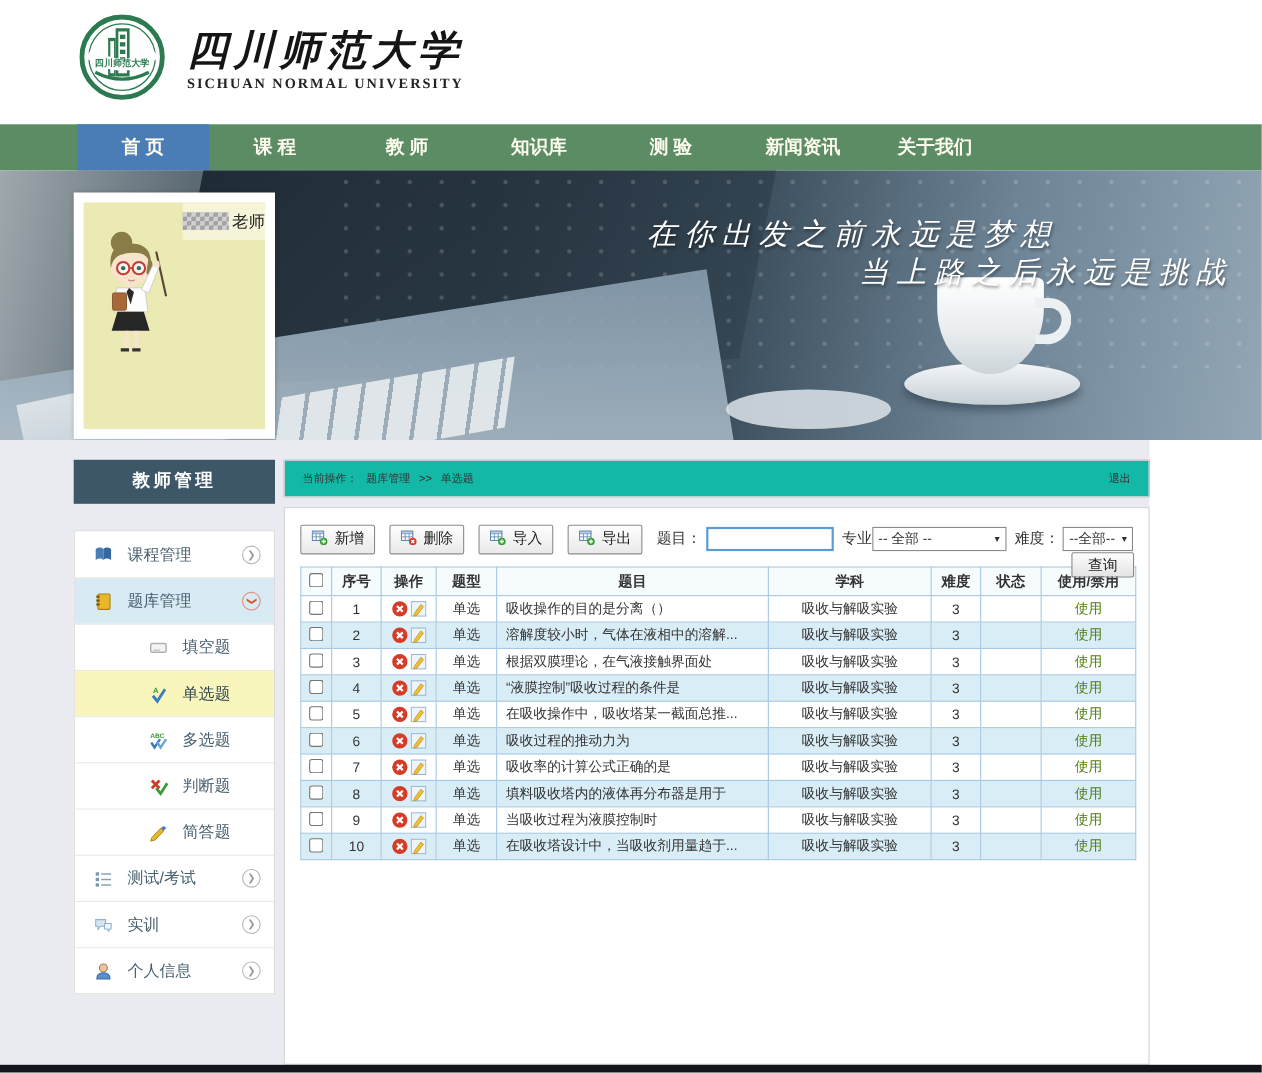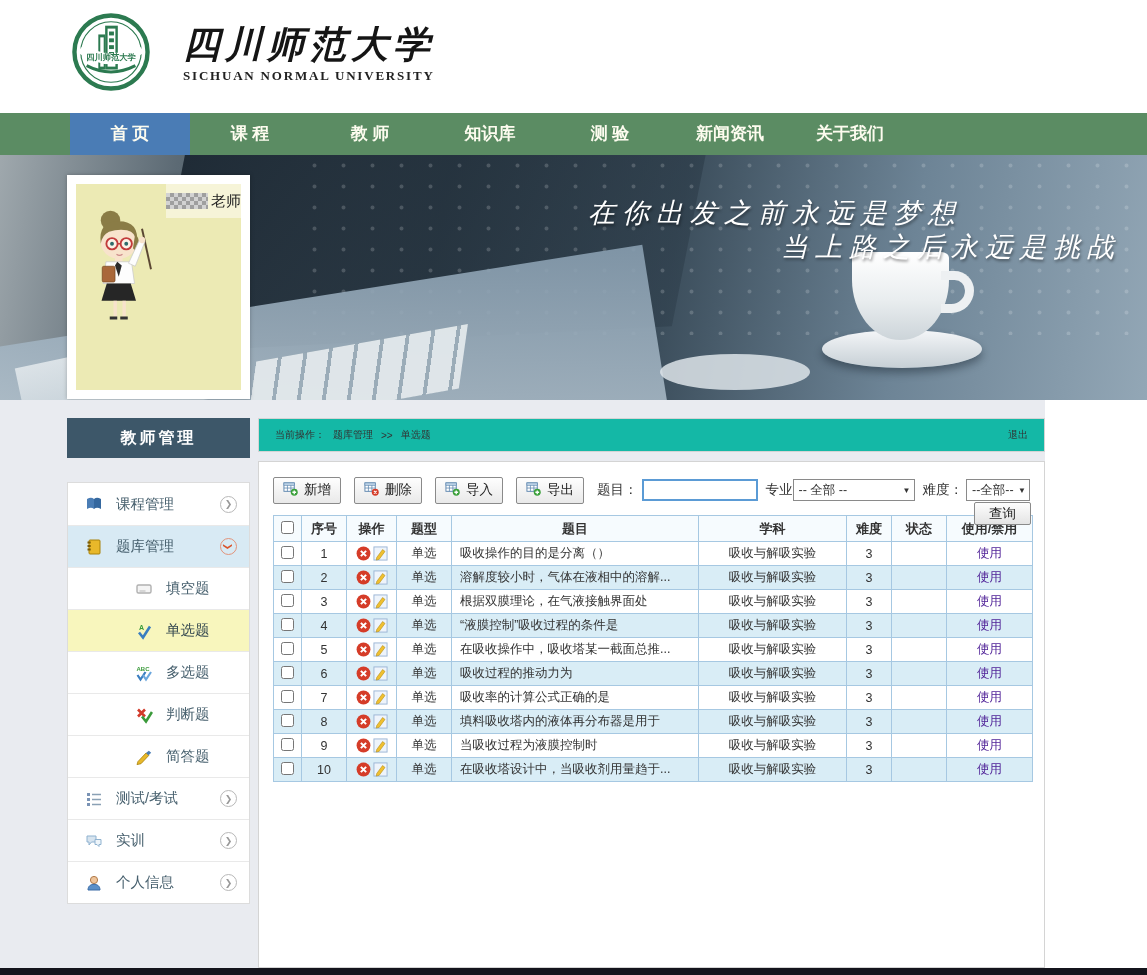--- a/index.html
+++ b/index.html
@@ -2,21 +2,21 @@
 <html><head>
 <meta charset="utf-8">
 <style>
 *{margin:0;padding:0;box-sizing:border-box}
 html,body{width:1147px;height:975px}
 body{font-family:"Liberation Sans","DejaVu Sans",sans-serif;background:#fff;position:relative;overflow:hidden}
 #app{position:absolute;inset:0;background:#fff}
 
 
 .top{position:absolute;left:0;top:0;width:100%;height:113px;background:#fff}
-.logo-wrap{position:absolute;left:72px;top:13px;display:flex;align-items:center;gap:33px}
+.logo-wrap{position:absolute;left:72px;top:13px;display:flex;align-items:center;gap:20px}
 .brand-zh{font-family:"DejaVu Serif","Liberation Serif",serif;font-size:37px;font-weight:bold;font-style:italic;color:#151515;letter-spacing:5px;line-height:1.1}
 .brand-en{font-family:"Liberation Serif",serif;font-size:13px;font-weight:bold;letter-spacing:1.8px;color:#222;margin-top:3px}
 
 
 .nav{position:absolute;top:113px;left:0;width:100%;height:42px;background:#5b8c63;display:flex;padding-left:70px}
 .nav-item{width:120px;text-align:center;line-height:42px;color:#fdfcef;font-size:17px;font-weight:bold;cursor:pointer;white-space:nowrap}
 .nav-item.active{background:#4a7cb5}
 
 
 .banner{position:absolute;top:155px;left:0;width:100%;height:245px;overflow:hidden;
@@ -73,21 +73,21 @@
 .sel{position:relative;border:1px solid #8a8a8a;height:22px;background:#fff;display:inline-flex;align-items:center;padding:0 16px 0 5px;font-size:12.5px;cursor:pointer}
 .sel .arr{position:absolute;right:3px;font-size:8px;color:#333}
 .sel.major{width:122px;margin-right:8px}
 .sel.diff{width:64px}
 .search-btn{position:absolute;right:13px;top:40px;height:23px;padding:0 14px;background:linear-gradient(#fdfdfd,#e4e4e4);border:1px solid #8a8a8a;border-radius:2px;font-size:13.5px;color:#222;z-index:3;cursor:pointer}
 table{width:759px;border-collapse:collapse;margin-top:10px;table-layout:fixed}
 th,td{border:1px solid #a6c8e2;font-size:12.5px;color:#333;text-align:center;height:24px;padding:0 3px;overflow:hidden;white-space:nowrap}
 th{height:26px;font-weight:bold;background:#f6fbfe;font-size:13px}
 td.tl{text-align:left;padding-left:8px}
 tr.alt td{background:#d9edf6}
-.use{color:#4c1d95;cursor:pointer;text-decoration:none}
+.use{color:#4d7c0f;cursor:pointer;text-decoration:none}
 .ops svg{vertical-align:middle;margin:0 1px}
 input[type=checkbox]{width:13px;height:13px;cursor:pointer}
 .pager{margin-top:9px;font-size:13px;color:#444;display:flex;gap:9px}
 .pager span{cursor:pointer;white-space:nowrap}
 </style>
 </head>
 <body>
 
 <div id="app">
 

